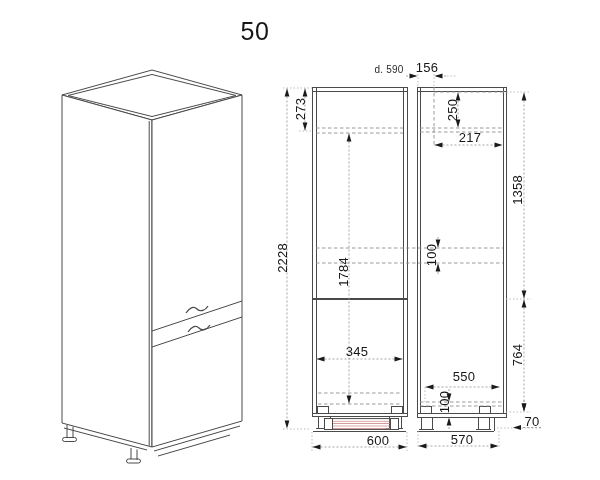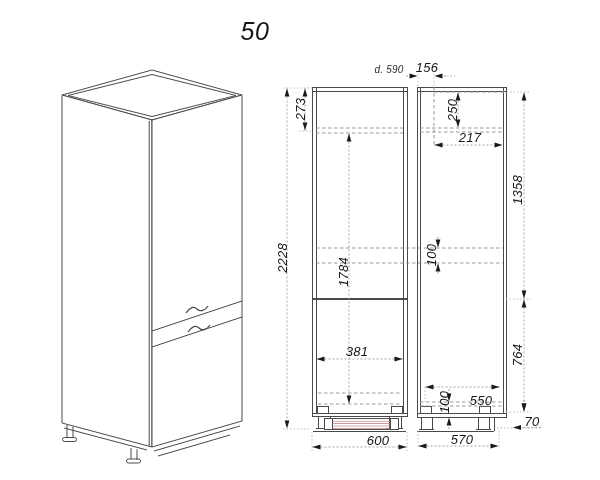--- a/index.html
+++ b/index.html
@@ -1,21 +1,21 @@
 <!DOCTYPE html>
 <html><head>
 <meta charset="utf-8">
 <style>
   html,body{margin:0;padding:0;}
   body{
     width:600px;height:480px;position:relative;overflow:hidden;
     background:#ffffff;
     font-family:"Liberation Sans", sans-serif;
   }
-  #stage{position:absolute;left:0;top:0;width:600px;height:372px;font-style:italic;}
+  #stage{position:absolute;left:0;top:0;width:600px;height:372px;}
   svg{position:absolute;left:0;top:0;}
   .lbl{
     position:absolute;
     transform:translate(-50%,-50%);
     font-size:13px;color:#161616;white-space:nowrap;line-height:1;
     letter-spacing:0.2px;
   }
   .lbl.v{transform:translate(-50%,-50%) rotate(-90deg);}
   .lbl.title{font-size:25px;letter-spacing:0.5px;}
   .lbl.small{font-size:10px;color:#2b2b2b;margin-left:42px;}
@@ -148,21 +148,21 @@
 <span class="lbl title" style="left:255px;top:31px;">50</span>
 <span class="lbl small" style="left:347px;top:70px;">d. 590</span>
 <span class="lbl" style="left:427px;top:67px;">156</span>
 <span class="lbl v" style="left:300px;top:109px;">273</span>
 <span class="lbl v" style="left:282px;top:258px;">2228</span>
 <span class="lbl v" style="left:452px;top:110px;">250</span>
 <span class="lbl" style="left:470px;top:137px;">217</span>
 <span class="lbl v" style="left:517px;top:190px;">1358</span>
 <span class="lbl v" style="left:343px;top:272px;">1784</span>
 <span class="lbl v" style="left:431px;top:255px;">100</span>
-<span class="lbl" style="left:357px;top:351px;">381</span>
-<span class="lbl" style="left:464px;top:400px;margin-left:17px;">550</span>
+<span class="lbl" style="left:357px;top:351px;">345</span>
+<span class="lbl" style="left:464px;top:376px;">550</span>
 <span class="lbl v" style="left:517px;top:355px;">764</span>
 <span class="lbl v" style="left:444px;top:402px;">100</span>
 <span class="lbl" style="left:357px;top:440px;padding-left:42px;">600</span>
 <span class="lbl" style="left:462px;top:439px;">570</span>
 <span class="lbl" style="left:532px;top:421px;">70</span>
 
 </div>
 
 </body></html>

